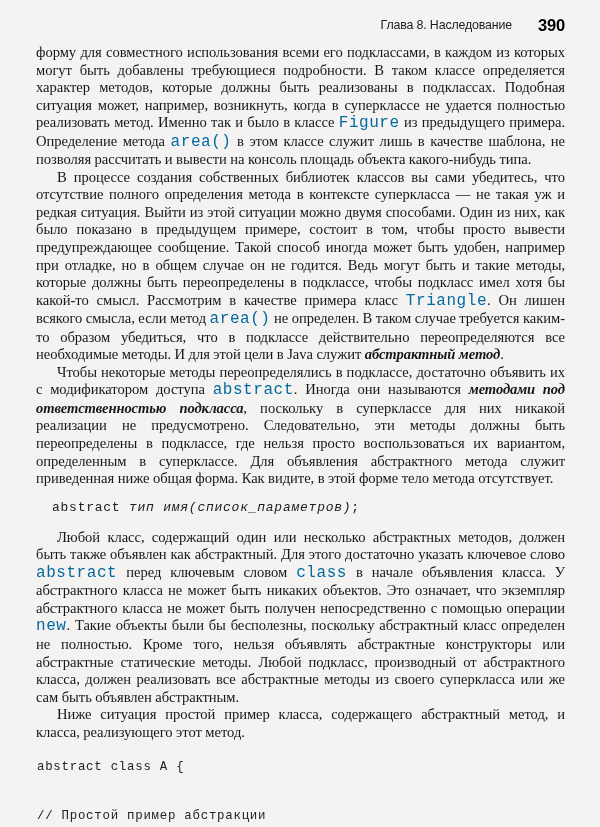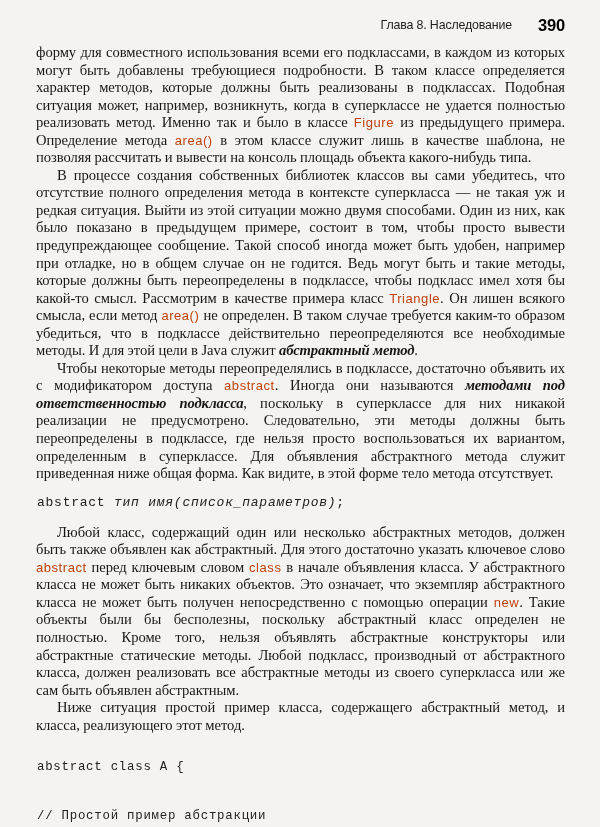--- a/index.html
+++ b/index.html
@@ -60,33 +60,33 @@
     line-height: 17.55px;
     letter-spacing: -0.05px;
     word-spacing: -0.1px;
     color: #171717;
     hyphens: manual;
   }
   p.indent {
     text-indent: 21px;
   }
   code, .mono {
-    font-family: Liberation Sans, sans-serif;
-    font-size: 13px;
+    font-family: Liberation Mono, monospace;
+    font-size: 16px;
     letter-spacing: 0.55px;
-    color: #c2410c;
+    color: #0369a1;
   }
   em.emph {
     font-style: italic;
     font-weight: bold;
     letter-spacing: -0.1px;
   }
   
   .syntax-line {
-    margin: 12px 0 0 1px;
+    margin: 12px 0 0 16px;
     font-family: "Liberation Mono", "DejaVu Sans Mono", monospace;
     font-size: 13px;
     letter-spacing: 0.75px;
     color: #202020;
     white-space: pre;
   }
   .syntax-line i {
     font-style: italic;
   }
   .gap-after-syntax {

